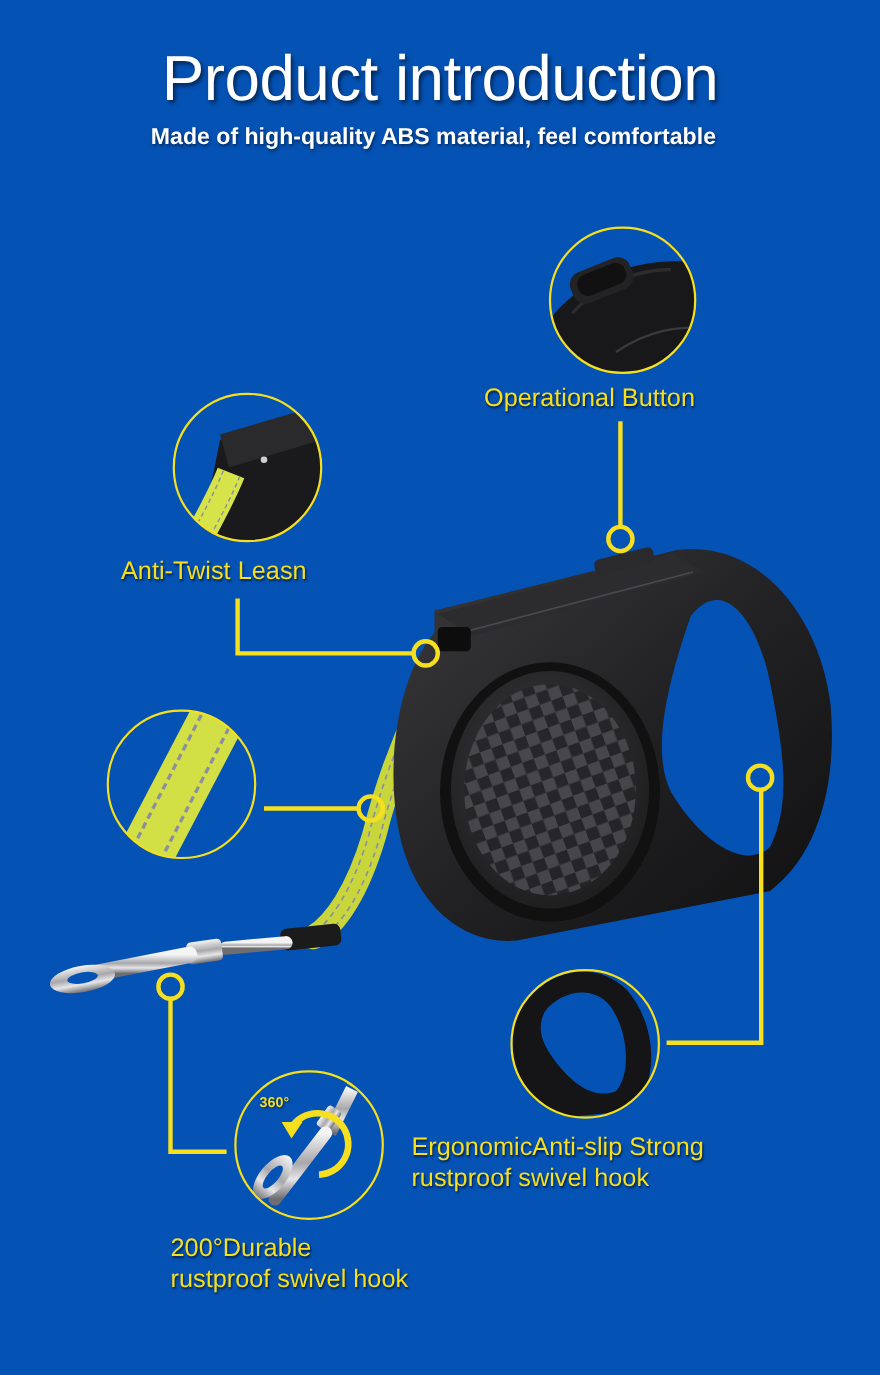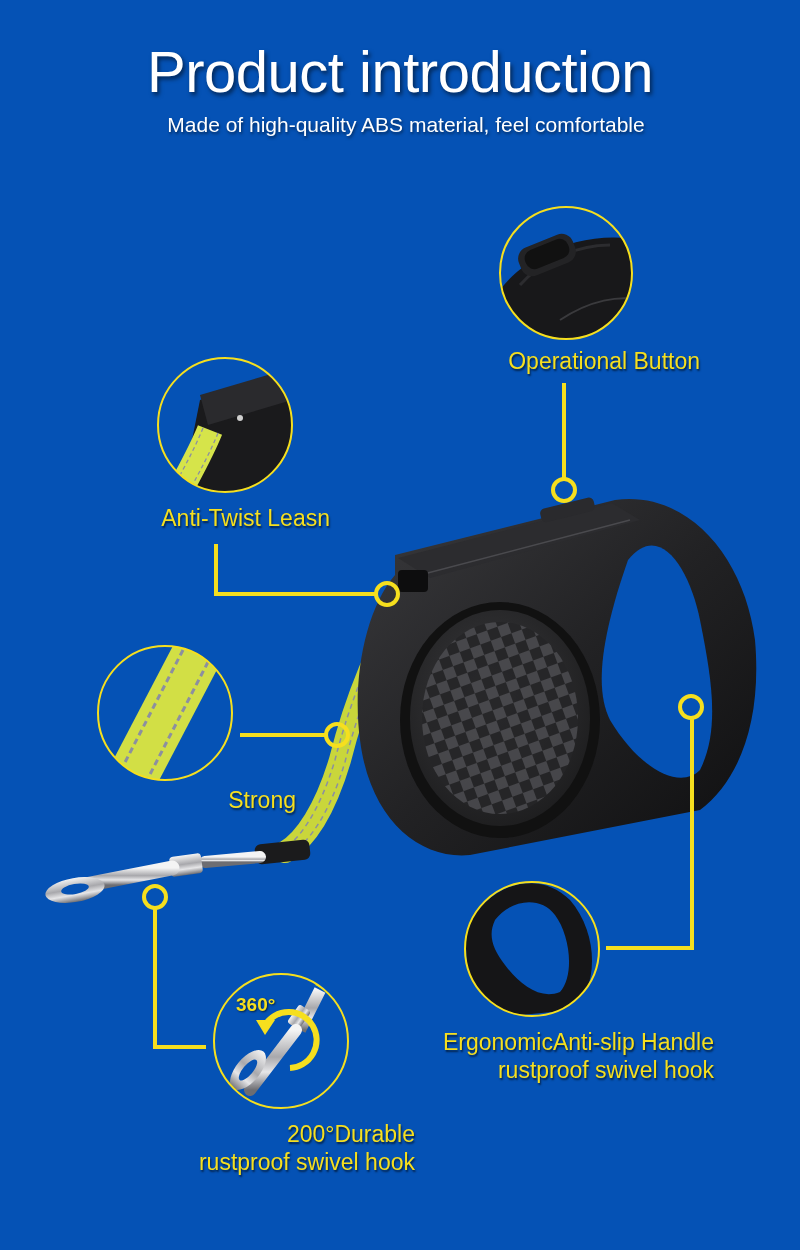--- a/index.html
+++ b/index.html
@@ -9,26 +9,27 @@
       font-family: "Liberation Sans", sans-serif;
       position: relative;
     }
     .page { position: relative; width: 800px; height: 1250px; }
     .title {
       position: absolute; left: 0; top: 38px; width: 800px;
       text-align: center; color: #ffffff; font-size: 58px; font-weight: 400;
       text-shadow: 2px 3px 4px rgba(0,0,0,0.55); letter-spacing: -0.5px;
     }
     .subtitle {
-      position: absolute; left: 16px; top: 113px; width: 780px;
+      position: absolute; left: 4px; top: 113px; width: 780px;
       text-align: center; color: #ffffff; font-size: 21px;
       text-shadow: 1px 2px 3px rgba(0,0,0,0.5);
+      font-weight: bold;
     }
     .label {
-      position: absolute; color: #f6df1e; font-size: 23px; text-align: right;
+      position: absolute; color: #f6df1e; font-size: 23px; text-align: left;
       line-height: 28px; text-shadow: 1px 2px 2px rgba(0,0,0,0.6);
       white-space: nowrap;
     }
     svg.art { position: absolute; left: 0; top: 0; }
   </style>
 </head>
 <body>
 
 <div class="page">
 
@@ -189,28 +190,27 @@
 
   <div class="label" style="left:440px; top:347px; width:260px;">
     <span>Operational Button</span>
   </div>
 
   <div class="label" style="left:110px; top:504px; width:220px;">
     <span>Anti-Twist Leasn</span>
   </div>
 
   <div class="label" style="left:40px; top:786px; width:256px;">
-    <div>Strong</div>
   </div>
 
   <div class="label" style="left:155px; top:1120px; width:260px;">
     <div>200°Durable</div>
     <div>rustproof swivel hook</div>
   </div>
 
-  <div style="position:absolute; left:236px; top:994px; color:#f6df1e; font-size:19px; font-weight:700; font-family:'Liberation Sans',sans-serif; text-shadow:1px 1px 2px rgba(0,0,0,0.6);">360°</div>
+  <div style="position:absolute; left:236px; top:994px; color:#f6df1e; font-size:13px; font-weight:700; font-family:'Liberation Sans',sans-serif; text-shadow:1px 1px 2px rgba(0,0,0,0.6);">360°</div>
 
   <div class="label" style="left:374px; top:1028px; width:340px;">
-    <div>ErgonomicAnti-slip Handle</div>
+    <div>ErgonomicAnti-slip Strong</div>
     <div>rustproof swivel hook</div>
   </div>
 
 </div>
 
 </body></html>

